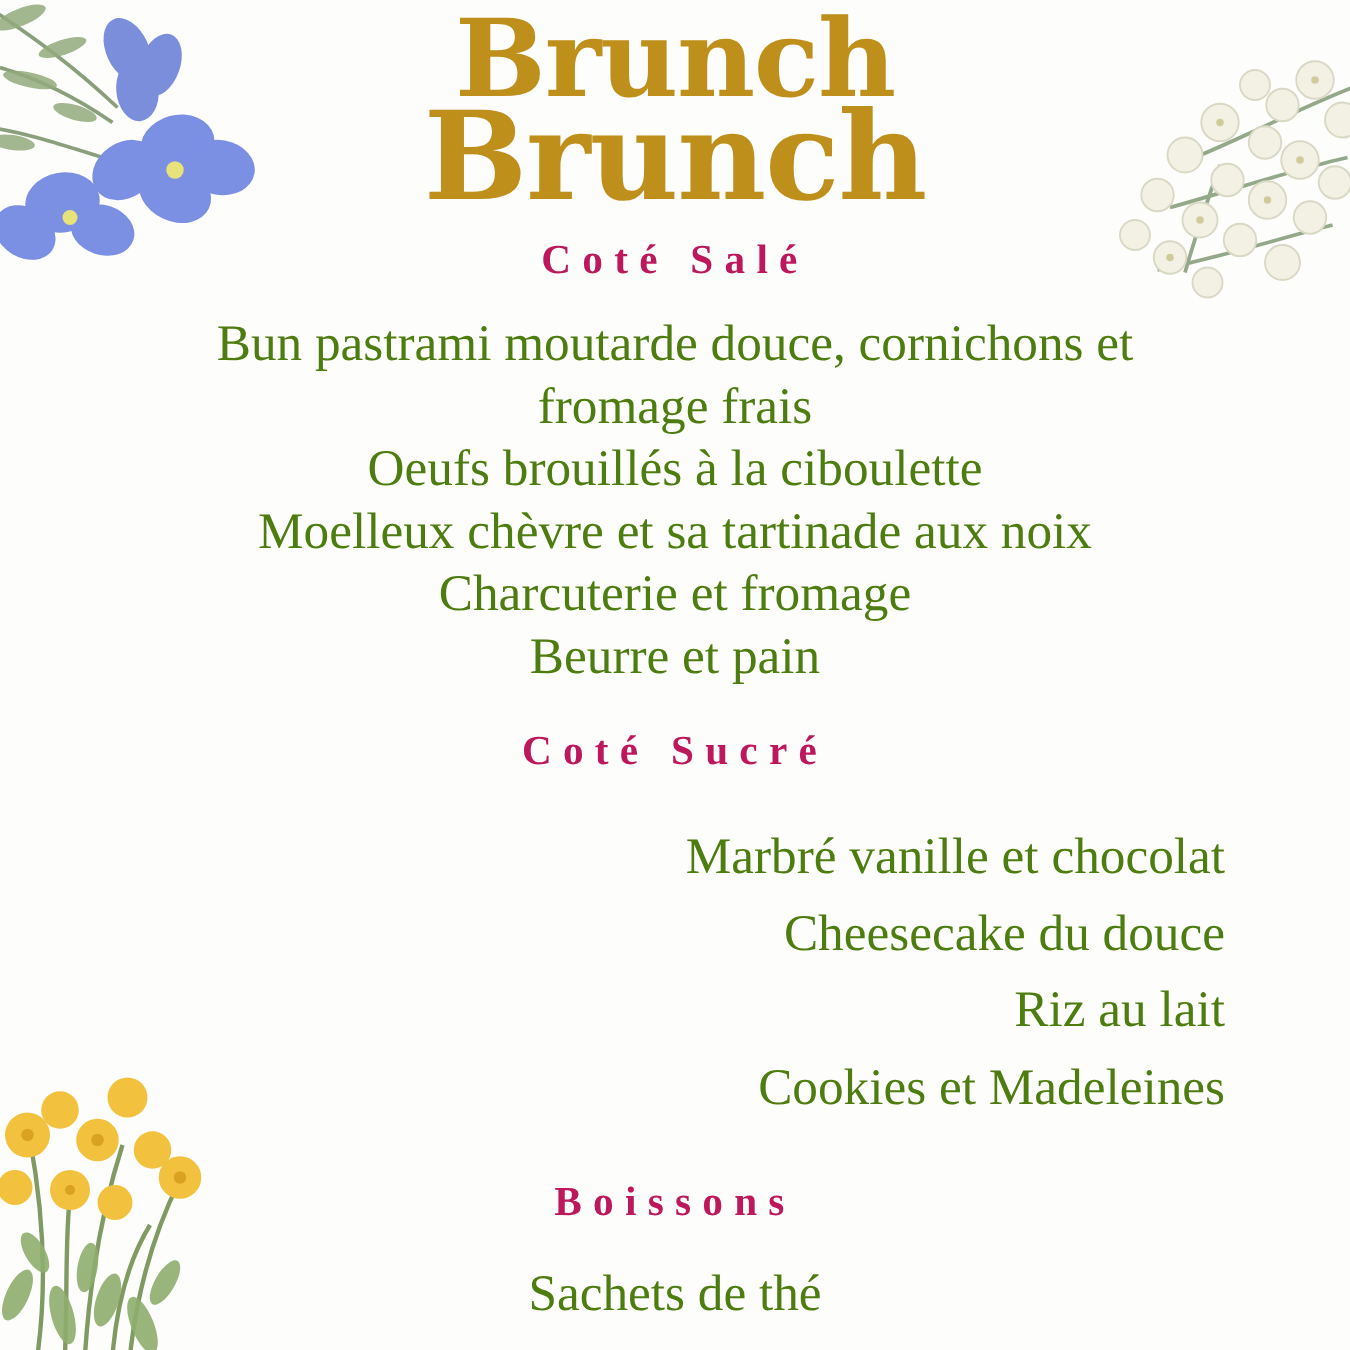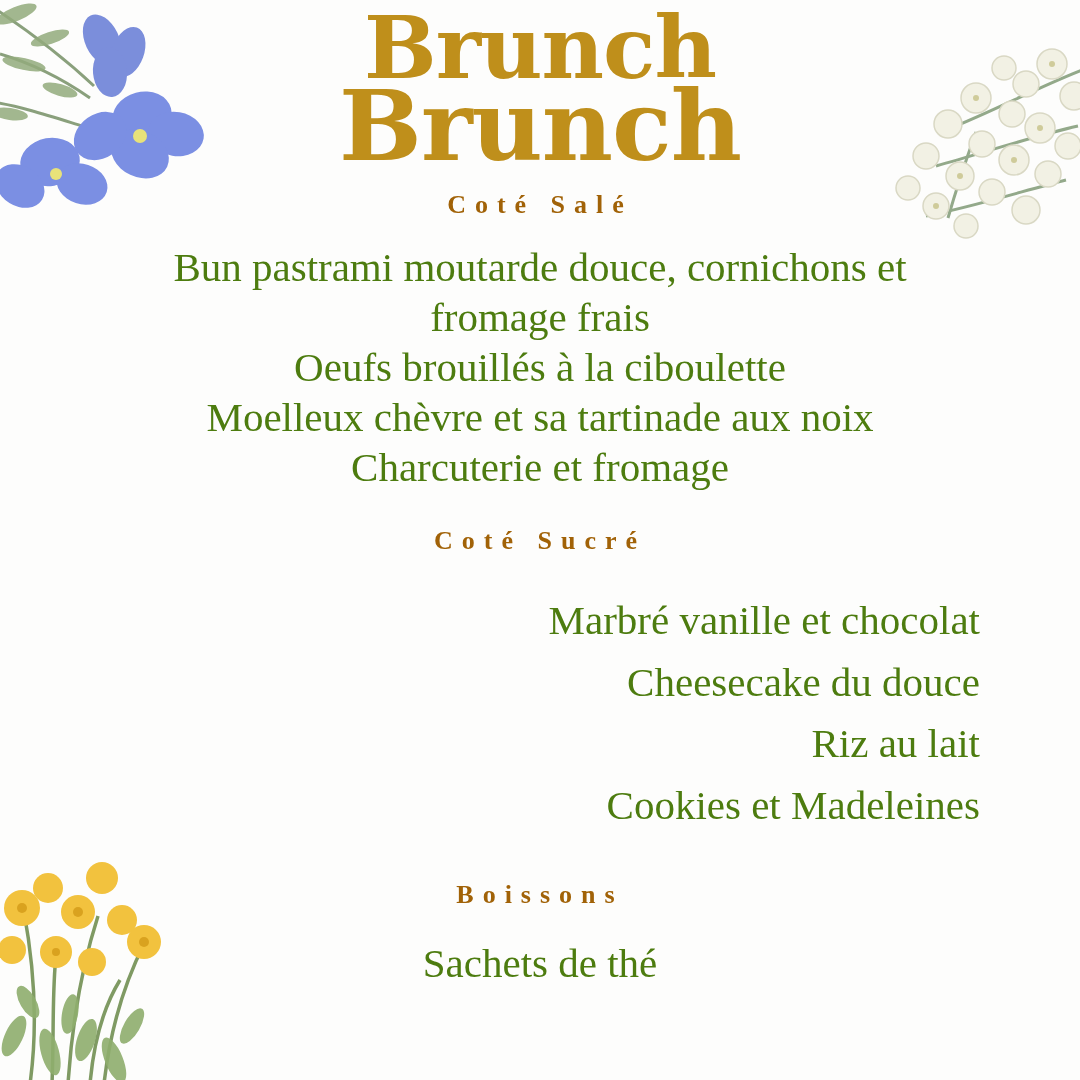--- a/index.html
+++ b/index.html
@@ -46,24 +46,24 @@
     color: #bf8f1b;
     letter-spacing: -1px;
     line-height: 0.92;
   }
   .title-line-1 { font-size: 86px; }
   .title-line-2 { font-size: 98px; margin-top: -6px; }
 
   
   .section-heading {
     text-align: center;
-    color: #a16207;
+    color: #be185d;
     font-family: "Liberation Serif", serif;
     font-weight: bold;
-    font-size: 26px;
+    font-size: 33px;
     letter-spacing: 9px;
     margin: 0;
   }
 
   
   .menu-list {
     list-style: none;
     margin: 0;
     padding: 0;
     text-align: center;
@@ -210,20 +210,21 @@
   </div>
 
   <div class="content">
 
     <h2 class="section-heading sec-sale">Coté Salé</h2>
     <ul class="menu-list items-sale">
       <li class="menu-item">Bun pastrami moutarde douce, cornichons et fromage frais</li>
       <li class="menu-item">Oeufs brouillés à la ciboulette</li>
       <li class="menu-item">Moelleux chèvre et sa tartinade aux noix</li>
       <li class="menu-item">Charcuterie et fromage</li>
+      <li class="menu-item">Beurre et pain</li>
     </ul>
 
     <h2 class="section-heading sec-sucre">Coté Sucré</h2>
     <ul class="menu-list items-sucre">
       <li class="menu-item">Marbré vanille et chocolat</li>
       <li class="menu-item">Cheesecake du douce</li>
       <li class="menu-item">Riz au lait</li>
       <li class="menu-item">Cookies et Madeleines</li>
     </ul>
 

